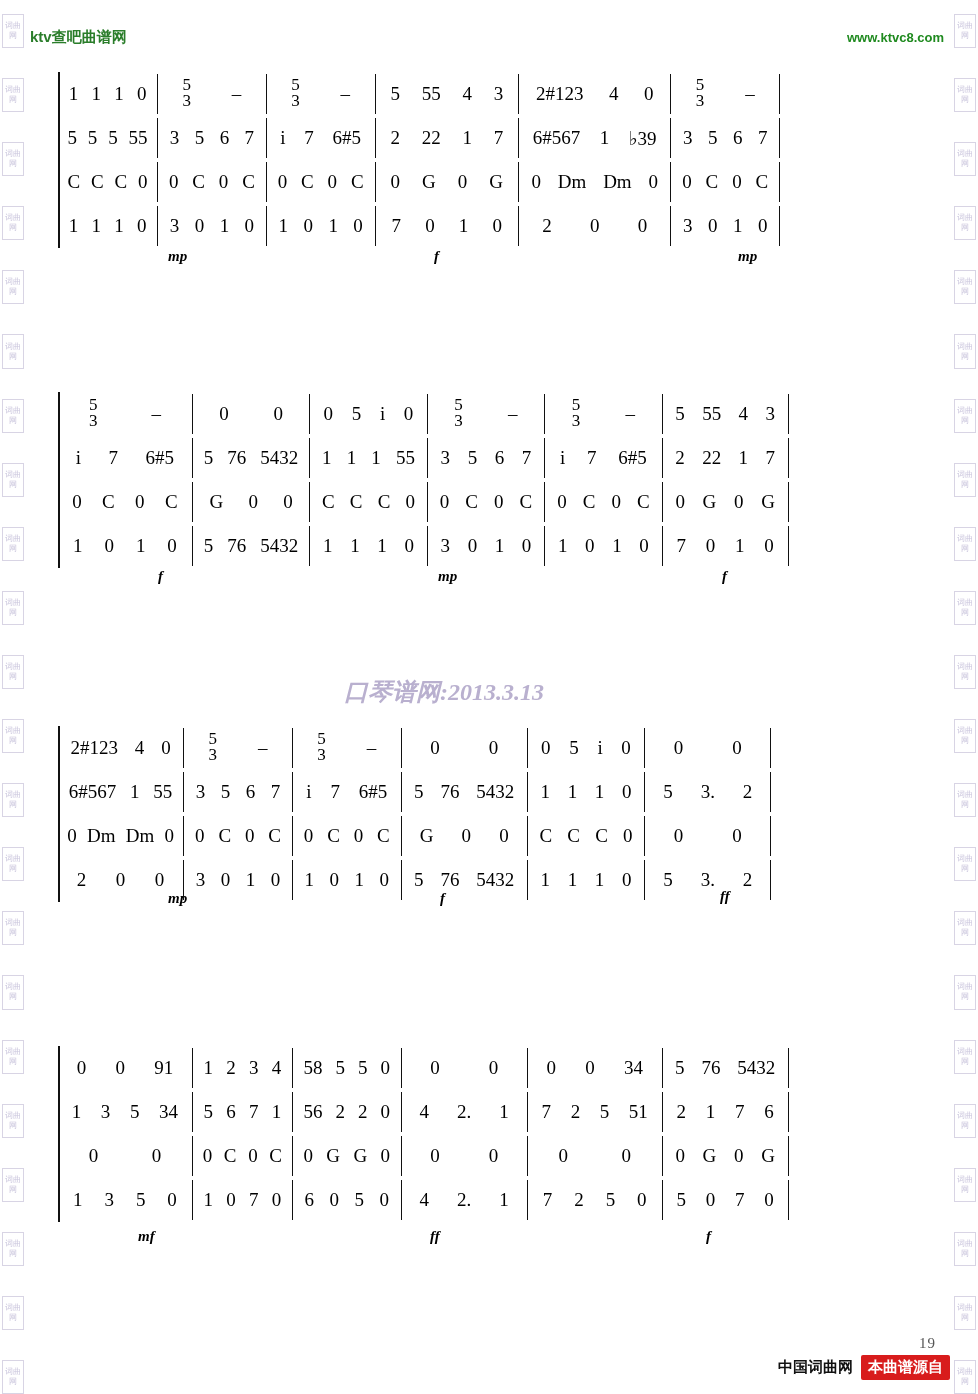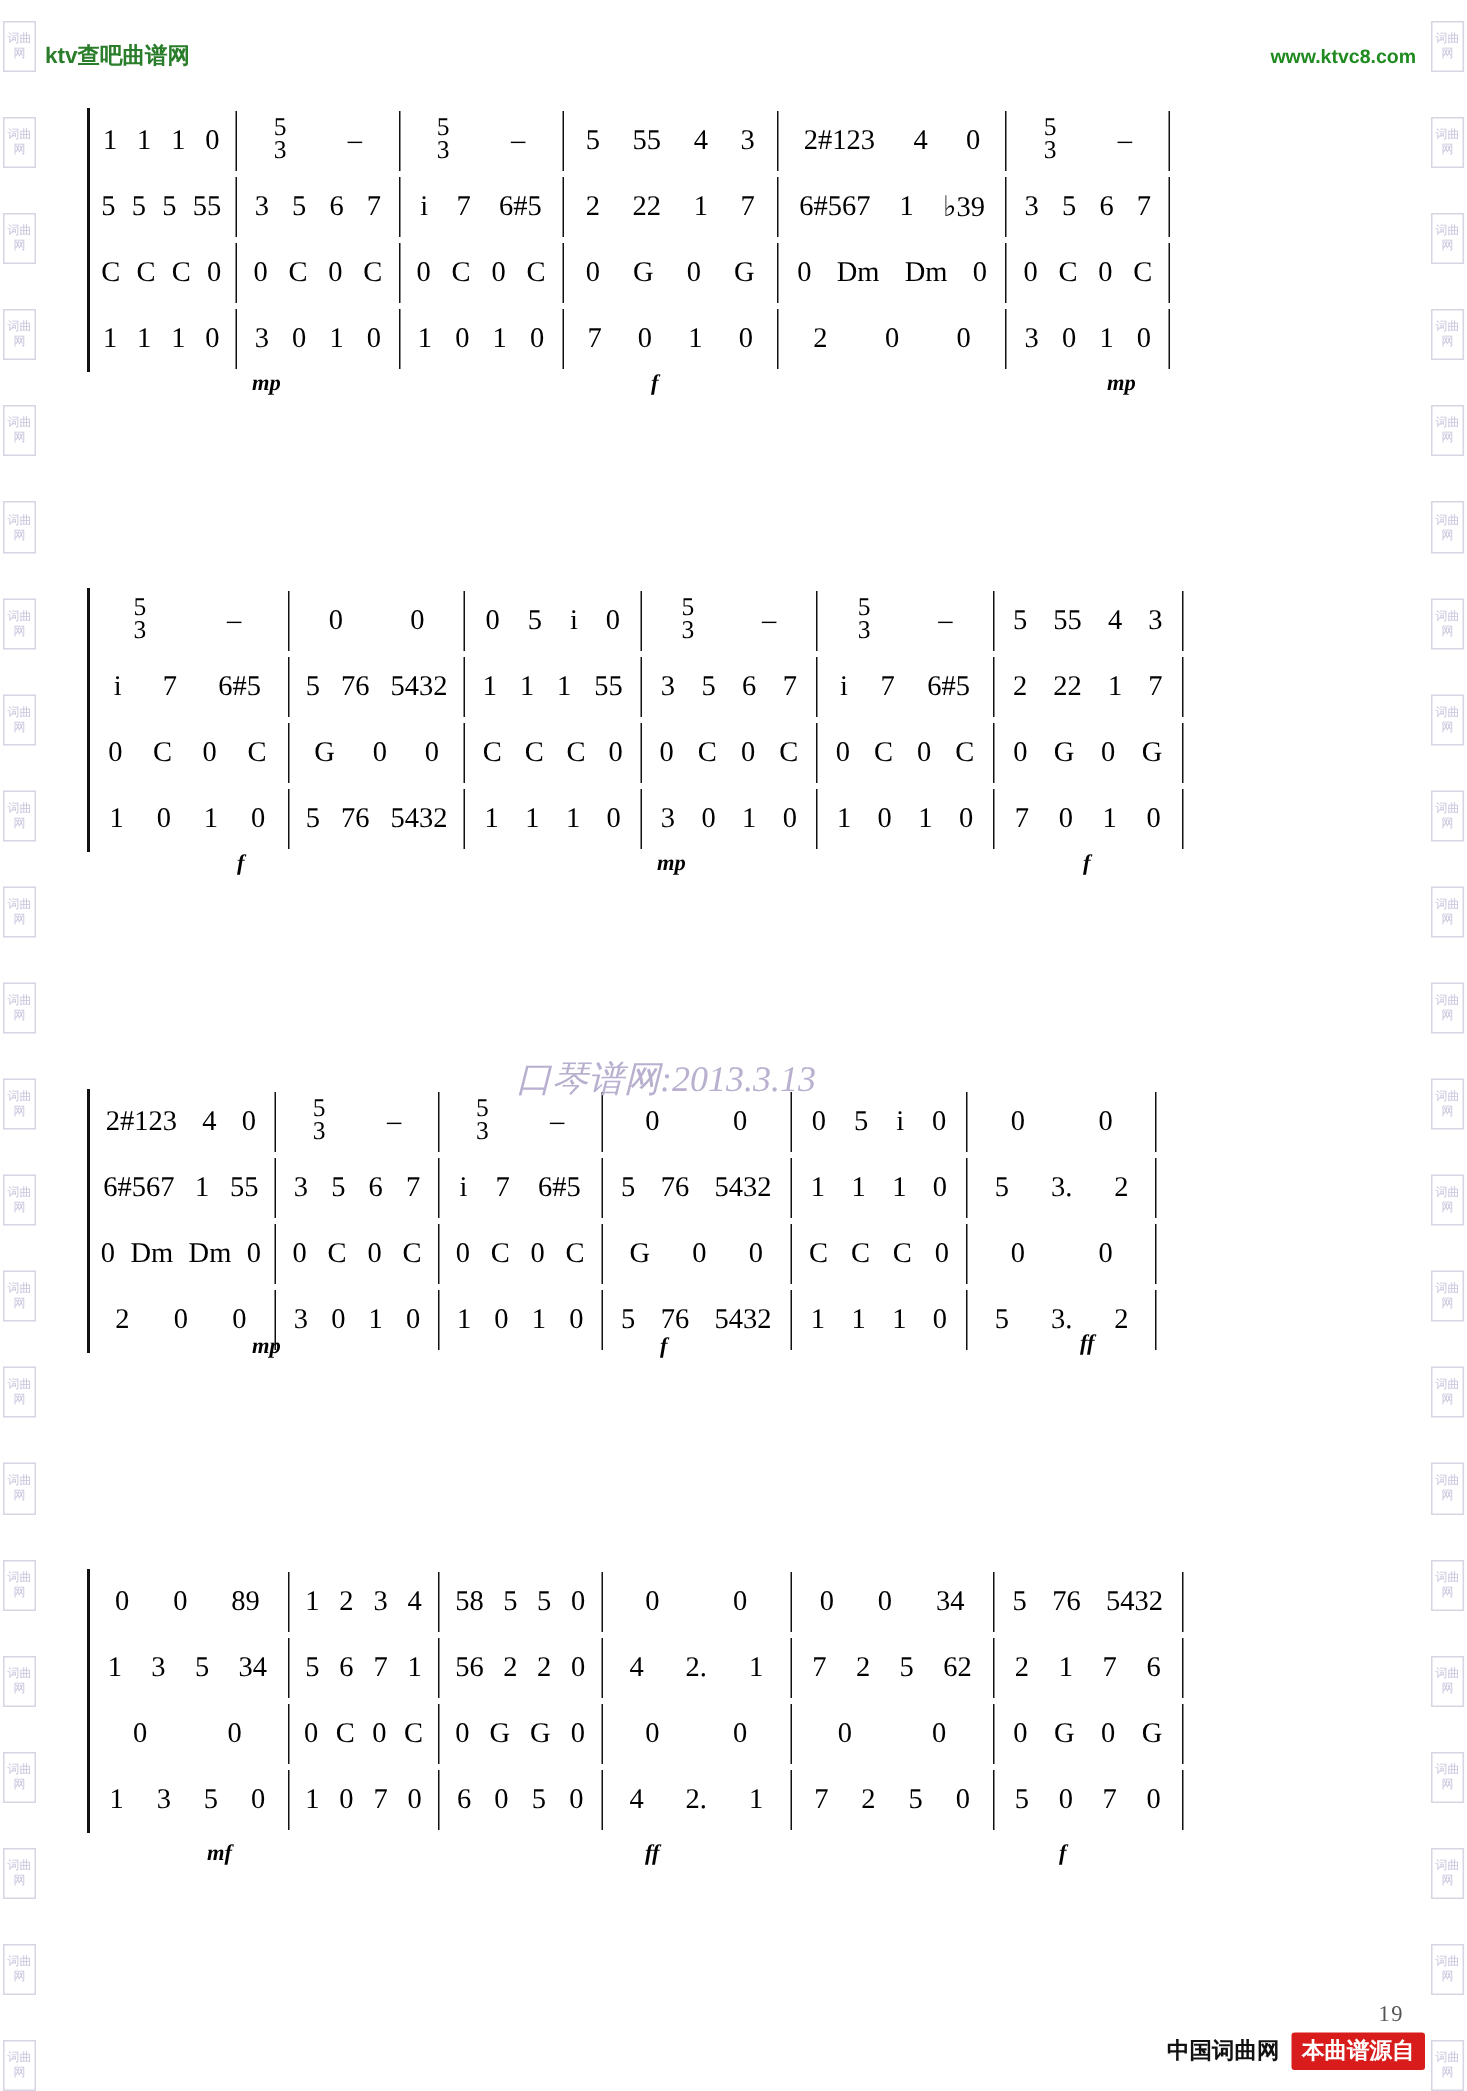--- a/index.html
+++ b/index.html
@@ -60,22 +60,22 @@
   .note { position:relative; padding:0 2px; white-space:nowrap; }
   .note .num { font-size:19px; }
   .fracnum { display:inline-block; text-align:center; line-height:0.92; font-size:17px; }
   .dyn {
     position:absolute; font-style:italic; font-family:"Liberation Serif", serif;
     font-size:15px; font-weight:bold;
   }
   
   .center-wm {
     position:absolute; left:344px; top:676px;
-    font-size:24px; color:#b9b0cf; font-style:italic; font-weight:normal;
-    font-family:"Liberation Serif", serif; white-space:nowrap;margin-top:27px;
+    font-size:24px; color:#b9b0cf; font-style:italic; font-weight:bold;
+    font-family:"Liberation Serif", serif; white-space:nowrap;
   }
   
   .footer {
     position:absolute; right:28px; bottom:14px;
     display:flex; align-items:center; gap:8px;
     font-family:"Liberation Sans", sans-serif; font-size:15px;
   }
   .footer .lbl { color:#111; font-weight:bold; }
   .footer .brand {
     background:#d81c1c; color:#fff; font-weight:bold;
@@ -661,21 +661,21 @@
       <div class="dyn" style="left: 110px; top: 164px;">mp</div>
       <div class="dyn" style="left: 382px; top: 164px;">f</div>
       <div class="dyn" style="left: 662px; top: 162px;">ff</div>
     </div>
     <div class="system" style="top: 1046px;">
       <div class="sysbar" style="height: 176px;"></div>
       <div class="staff-row">
         <div class="measure" style="flex: 0 0 15.5%;">
           <span class="note"><span class="num">0</span></span>
           <span class="note"><span class="num">0</span></span>
-          <span class="note"><span class="num">89</span></span>
+          <span class="note"><span class="num">91</span></span>
         </div>
         <div class="measure" style="flex: 0 0 11.5%;">
           <span class="note"><span class="num">1</span></span>
           <span class="note"><span class="num">2</span></span>
           <span class="note"><span class="num">3</span></span>
           <span class="note"><span class="num">4</span></span>
         </div>
         <div class="measure" style="flex: 0 0 12.5%;">
           <span class="note"><span class="num">58</span></span>
           <span class="note"><span class="num">5</span></span>
@@ -718,21 +718,21 @@
         </div>
         <div class="measure" style="flex: 0 0 14.5%;">
           <span class="note"><span class="num">4</span></span>
           <span class="note"><span class="num">2.</span></span>
           <span class="note"><span class="num">1</span></span>
         </div>
         <div class="measure" style="flex: 0 0 15.5%;">
           <span class="note"><span class="num">7</span></span>
           <span class="note"><span class="num">2</span></span>
           <span class="note"><span class="num">5</span></span>
-          <span class="note"><span class="num">62</span></span>
+          <span class="note"><span class="num">51</span></span>
         </div>
         <div class="measure" style="flex: 0 0 14.5%;">
           <span class="note"><span class="num">2</span></span>
           <span class="note"><span class="num">1</span></span>
           <span class="note"><span class="num">7</span></span>
           <span class="note"><span class="num">6</span></span>
         </div>
       </div>
       <div class="staff-row">
         <div class="measure" style="flex: 0 0 15.5%;">

